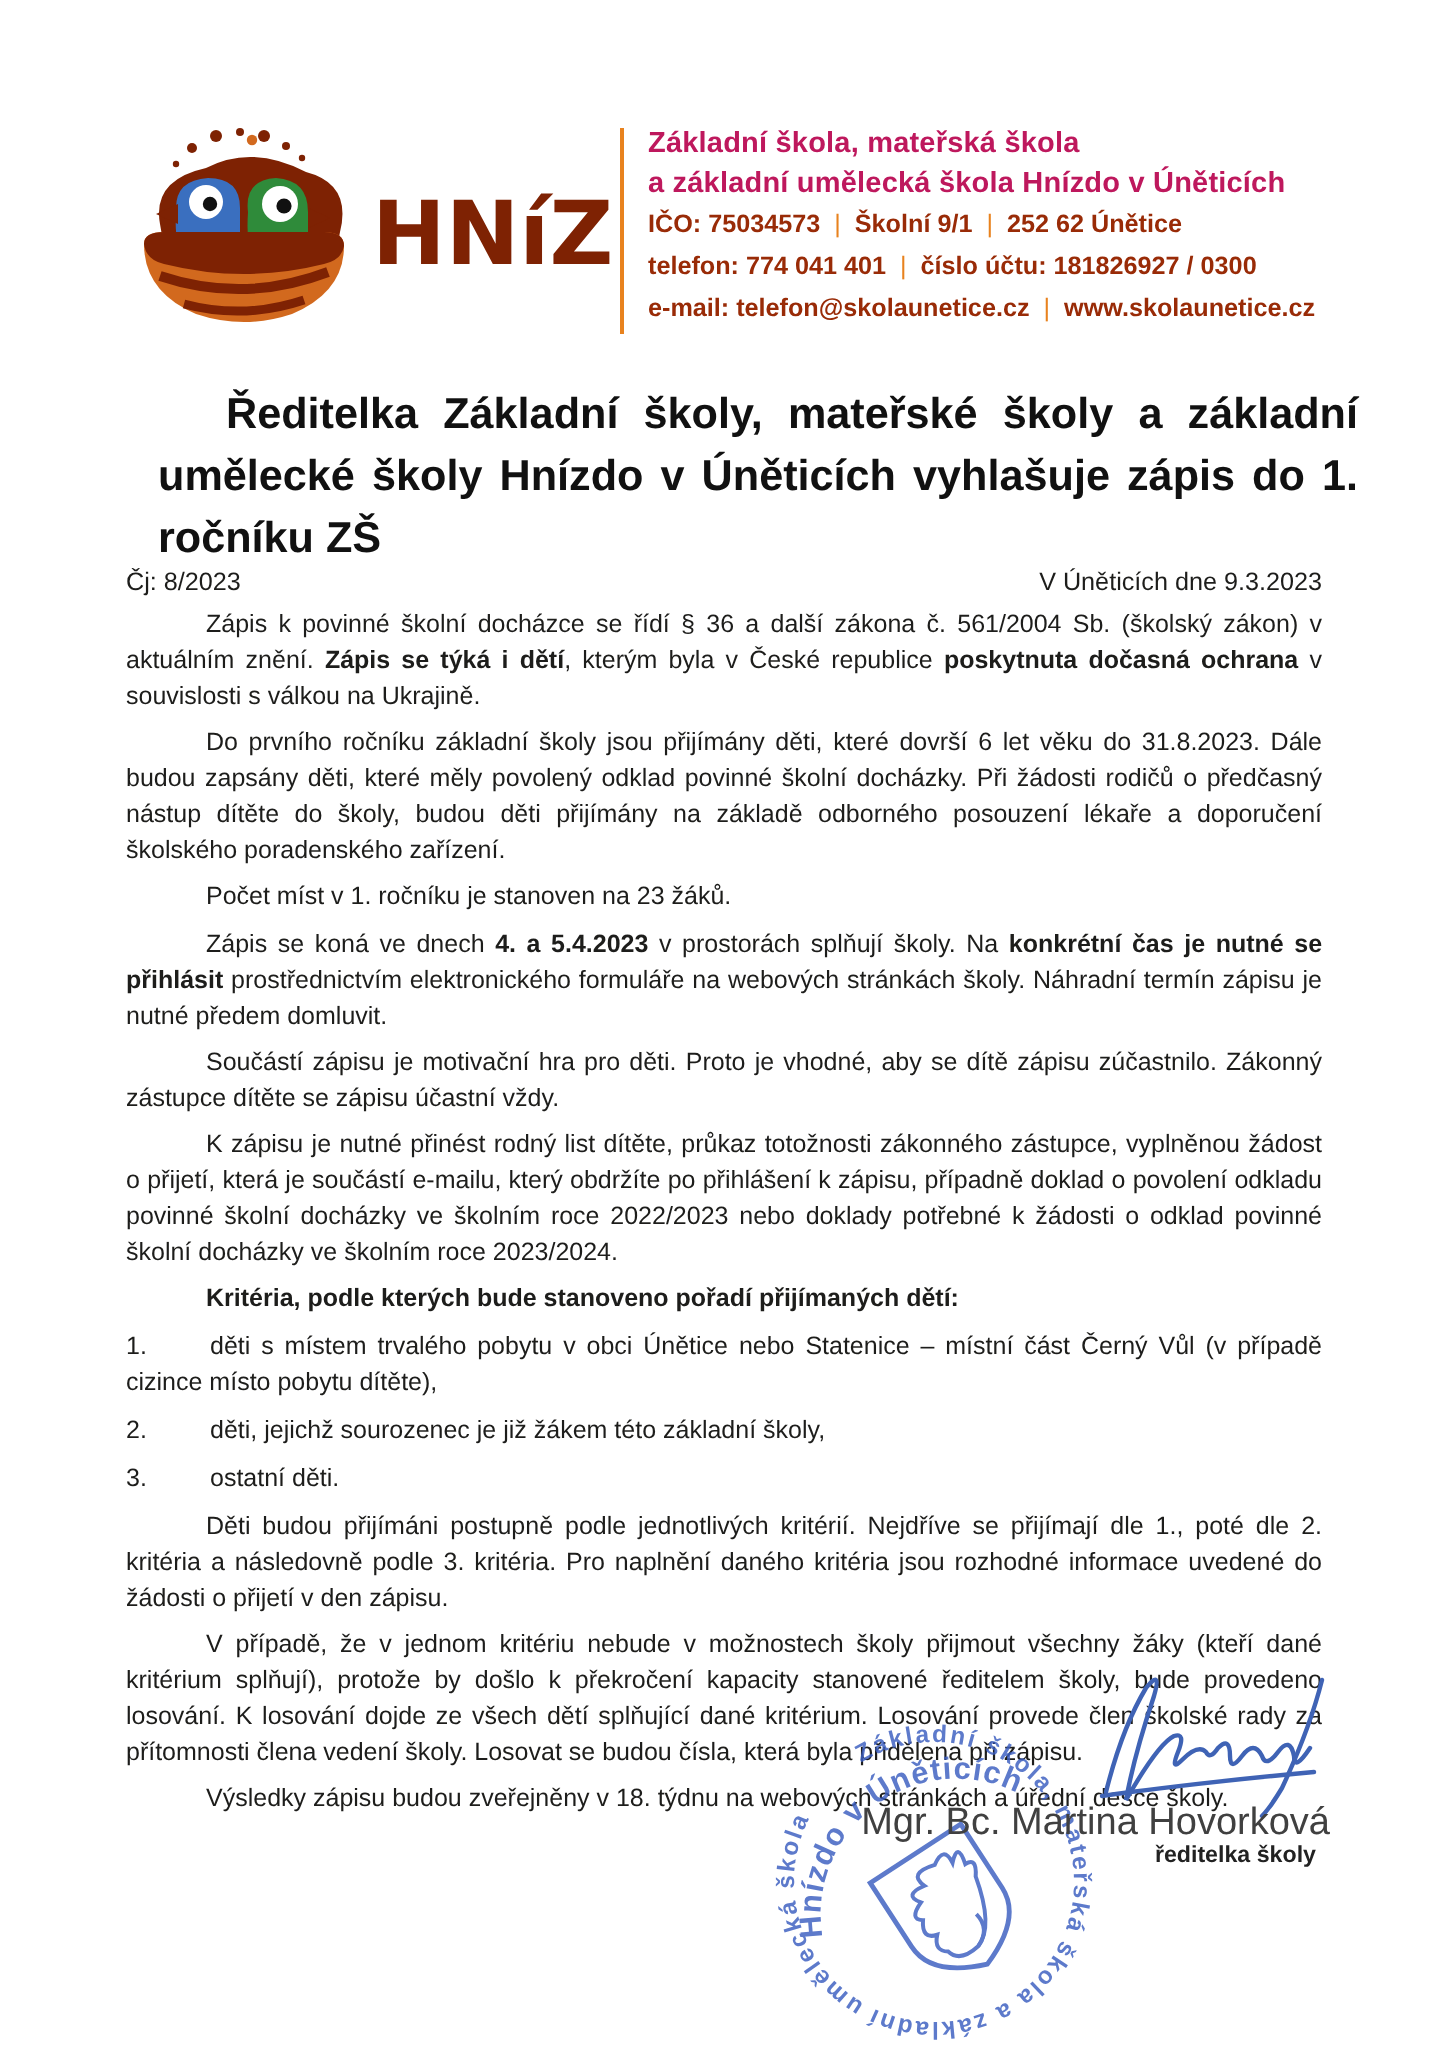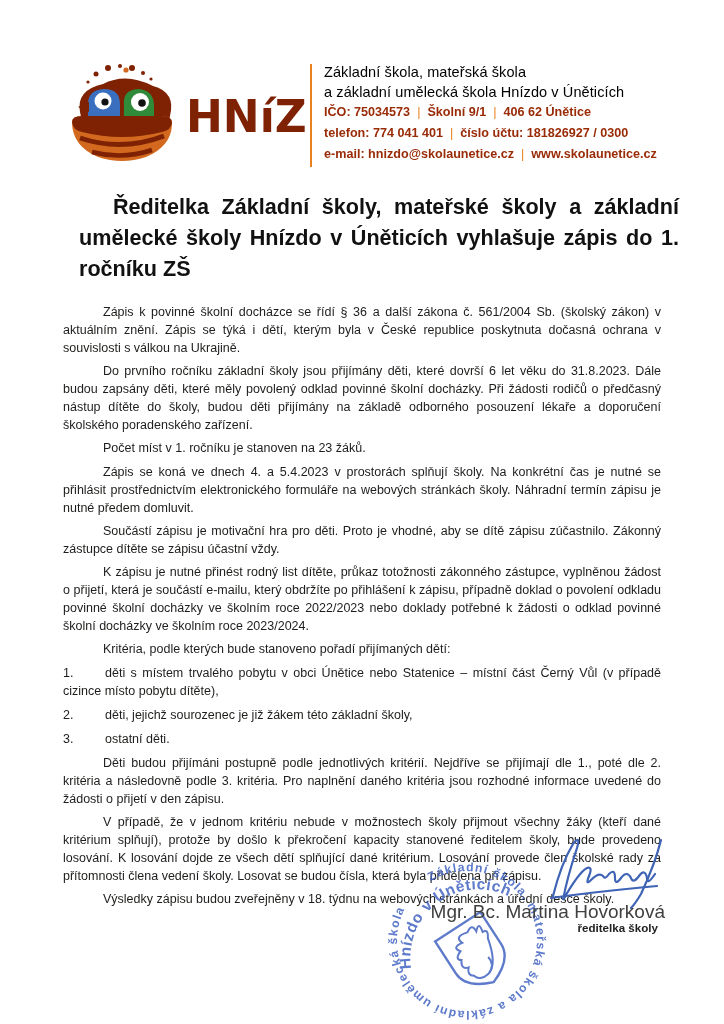--- a/index.html
+++ b/index.html
@@ -7,36 +7,36 @@
   .page {
     position:relative; width:724px; height:1024px; margin:0 auto;
     background:#ffffff; overflow:hidden;
     font-family:"Liberation Sans", sans-serif; color:#1d1d1b;
   }
   
   .header { position:absolute; top:60px; left:58px; right:58px; height:115px; display:flex; }
   .logo-wrap { width:252px; height:112px; flex:none; }
   .hdr-divider { width:2px; background:#e8821e; margin:4px 12px 8px 0; flex:none; }
   .org-block { padding-top:2px; line-height:1; }
-  .org-line { font-weight:normal; color:#000000; font-size:14.5px; line-height:20px; letter-spacing:.1px; }
+  .org-line { font-weight:bold; color:#be185d; font-size:14.5px; line-height:20px; letter-spacing:.1px; }
   .info-row { font-weight:bold; color:#992b07; font-size:12.6px; line-height:21px; white-space:nowrap; }
   .info-row .sep { color:#e8821e; padding:0 7px; font-weight:normal; }
   
   .doc-title {
     position:absolute; top:191px; left:63px; width:600px;
     font-size:21.6px; font-weight:bold; line-height:31px;
     text-align:justify; text-indent:34px; color:#111;margin-left:16px;
   }
   .meta-row { position:absolute; top:284px; left:63px; width:598px; font-size:12.6px; display:flex; justify-content:space-between; }
   
   .doc-body { position:absolute; top:304px; left:63px; width:598px; font-size:12.5px; line-height:17.9px; text-align:justify; }
   .doc-body p { margin-bottom:5.5px; }
   .para.p { text-indent:40px; }
   .para.h { text-indent:40px; font-weight:bold; margin-top:2px; margin-bottom:6px; }
-  .para .b { font-weight:normal; }
+  .para .b { font-weight:bold; }
   .para.li { text-indent:0; margin-bottom:6px; }
   .para.li .num { display:inline-block; width:42px; }
   
   .stamp-wrap { position:absolute; left:384px; top:858px; width:166px; height:166px; opacity:.92; }
   .sign-wrap { position:absolute; left:523px; top:834px; width:168px; height:78px; }
   .sig-name { position:absolute; top:901px; right:59px; font-size:19px; color:#404040; }
   .sig-role { position:absolute; top:921px; right:66px; font-size:11.6px; font-weight:bold; color:#222; }
 </style>
 </head>
 <body>
@@ -75,28 +75,32 @@
         <path d="M22,78 Q64,92 106,76" stroke="#7e2203" stroke-width="5" fill="none"></path>
         <path d="M34,92 Q64,100 94,90" stroke="#7e2203" stroke-width="4.5" fill="none"></path>
 
         <text x="128" y="72" font-family="DejaVu Sans, sans-serif" font-weight="bold" font-size="44" fill="#7e2203" letter-spacing="0">HNíZDO</text>
       </svg>
     </div>
     <div class="hdr-divider"></div>
     <div class="org-block">
       <div class="org-line">Základní škola, mateřská škola</div>
       <div class="org-line">a základní umělecká škola Hnízdo v Úněticích</div>
-      <div class="info-row"><span>IČO: 75034573</span><span class="sep">|</span><span>Školní 9/1</span><span class="sep">|</span><span>406 62 Únětice</span></div>
+      <div class="info-row"><span>IČO: 75034573</span><span class="sep">|</span><span>Školní 9/1</span><span class="sep">|</span><span>252 62 Únětice</span></div>
       <div class="info-row"><span>telefon: 774 041 401</span><span class="sep">|</span><span>číslo účtu: 181826927 / 0300</span></div>
-      <div class="info-row"><span>e-mail: hnizdo@skolaunetice.cz</span><span class="sep">|</span><span>www.skolaunetice.cz</span></div>
+      <div class="info-row"><span>e-mail: telefon@skolaunetice.cz</span><span class="sep">|</span><span>www.skolaunetice.cz</span></div>
     </div>
   </div>
 
   <h1 class="doc-title">Ředitelka Základní školy, mateřské školy a základní umělecké školy Hnízdo v Úněticích vyhlašuje zápis do 1. ročníku ZŠ</h1>
 
+  <div class="meta-row">
+    <span>Čj: 8/2023</span>
+    <span>V Úněticích dne 9.3.2023</span>
+  </div>
 
   <div class="doc-body">
       <p class="para p"><span>Zápis k povinné školní docházce se řídí § 36 a další zákona č. 561/2004 Sb. (školský zákon) v aktuálním znění. </span><span class="b">Zápis se týká i dětí</span><span>, kterým byla v České republice </span><span class="b">poskytnuta dočasná ochrana</span><span> v souvislosti s válkou na Ukrajině.</span></p>
       <p class="para p"><span>Do prvního ročníku základní školy jsou přijímány děti, které dovrší 6 let věku do 31.8.2023. Dále budou zapsány děti, které měly povolený odklad povinné školní docházky. Při žádosti rodičů o předčasný nástup dítěte do školy, budou děti přijímány na základě odborného posouzení lékaře a doporučení školského poradenského zařízení.</span></p>
       <p class="para p"><span>Počet míst v 1. ročníku je stanoven na 23 žáků.</span></p>
       <p class="para p"><span>Zápis se koná ve dnech </span><span class="b">4. a 5.4.2023</span><span> v prostorách splňují školy. Na </span><span class="b">konkrétní čas je nutné se přihlásit</span><span> prostřednictvím elektronického formuláře na webových stránkách školy. Náhradní termín zápisu je nutné předem domluvit.</span></p>
       <p class="para p"><span>Součástí zápisu je motivační hra pro děti. Proto je vhodné, aby se dítě zápisu zúčastnilo. Zákonný zástupce dítěte se zápisu účastní vždy.</span></p>
       <p class="para p"><span>K zápisu je nutné přinést rodný list dítěte, průkaz totožnosti zákonného zástupce, vyplněnou žádost o přijetí, která je součástí e-mailu, který obdržíte po přihlášení k zápisu, případně doklad o povolení odkladu povinné školní docházky ve školním roce 2022/2023 nebo doklady potřebné k žádosti o odklad povinné školní docházky ve školním roce 2023/2024.</span></p>
       <p class="para h"><span class="b">Kritéria, podle kterých bude stanoveno pořadí přijímaných dětí:</span></p>
       <p class="para li"><span class="num">1.</span><span>děti s místem trvalého pobytu v obci Únětice nebo Statenice – místní část Černý Vůl (v případě cizince místo pobytu dítěte),</span></p>

